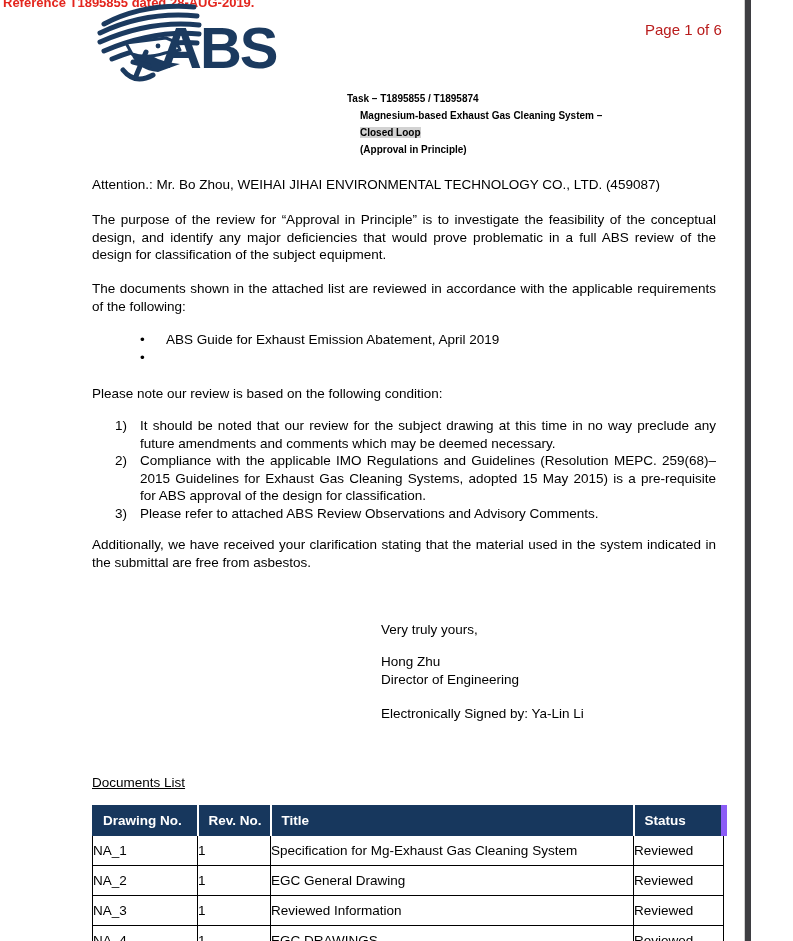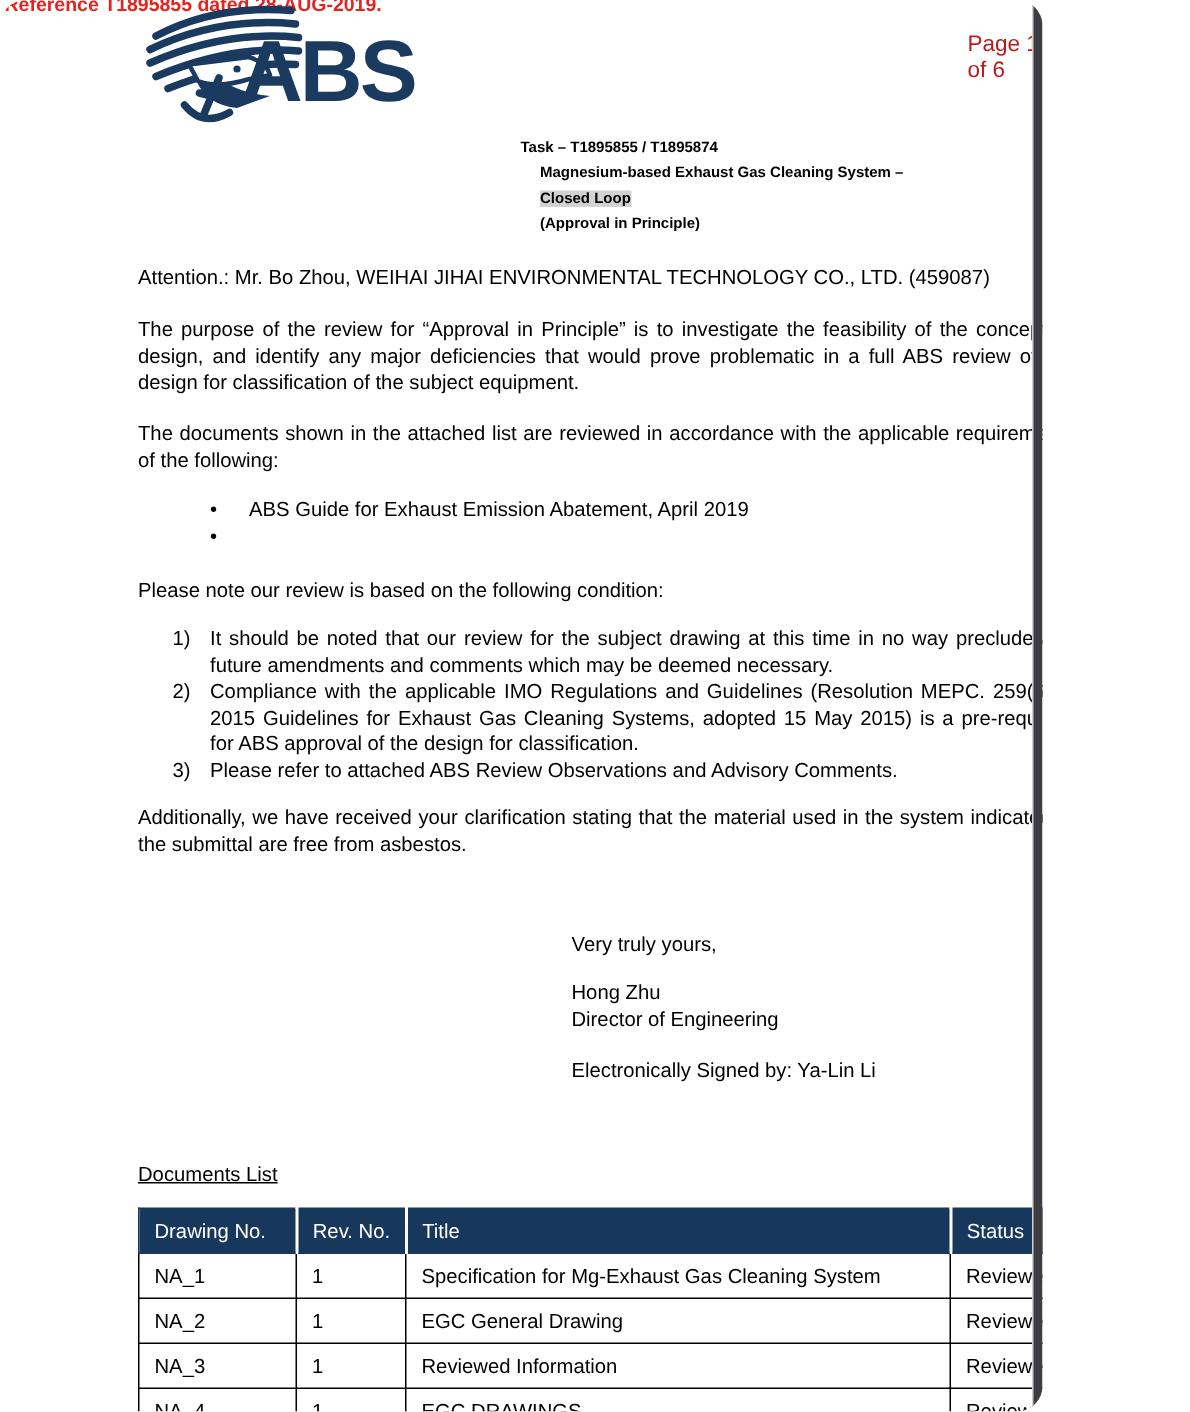--- a/index.html
+++ b/index.html
@@ -1,18 +1,18 @@
 <!DOCTYPE html>
 <html><head>
 <meta charset="utf-8">
 <style>
   * { margin:0; padding:0; box-sizing:border-box; }
   html,body { width:793px; height:941px; background:#ffffff; }
   body { font-family:"Liberation Sans", sans-serif; color:#000; }
-  #page { position:relative; width:695px; height:941px; overflow:hidden; background:#fff;border-radius:17px; }
+  #page { position:relative; width:751px; height:941px; overflow:hidden; background:#fff; }
 
   
   .viewer-edge { position:absolute; top:0; right:0; width:7px; height:100%;
                  background:#3e3e42; border-left:1px solid #cfcfcf; }
 
   
   .red-ref { position:absolute; top:-5px; left:3px; font-size:13px; font-weight:600;
              color:#e3251d; white-space:nowrap; }
 
   
@@ -54,25 +54,25 @@
   .sig-name { top:653px; left:289px; }
   .sig-title { top:671px; left:289px; }
   .sig-esign { top:705px; left:289px; }
 
   .docs-heading { top:774px; text-decoration:underline; }
 
   
   .doc-table-wrap { top:805px; left:0; width:631px; }
   table { border-collapse:collapse; table-layout:fixed; width:631px; font-size:13.5px; }
   col.c0 { width:105px; } col.c1 { width:73px; } col.c2 { width:363px; } col.c3 { width:90px; }
-  thead th { background:#17375d; color:#fff; font-weight:normal; text-align:left;
+  thead th { background:#17375d; color:#fff; font-weight:bold; text-align:left;
              height:30px; padding-left:10px; border:1px solid #17375d;
              border-right:2px solid #ffffff; }
   thead th:last-child { border-right:6px solid #8b5cf6; }
-  tbody td { border:1px solid #000; height:30px; padding-left:10px; background:#fff; }
+  tbody td { border:1px solid #000; height:30px; background:#fff; }
 </style>
 </head>
 <body>
 
 <div id="page">
 
   <div class="red-ref">Reference T1895855 dated 28-AUG-2019.</div>
 
   <svg class="logo-eagle" viewBox="0 0 135 82" xmlns="http://www.w3.org/2000/svg">
     <g stroke="#1b3a5f" stroke-width="5" fill="none" stroke-linecap="round">

